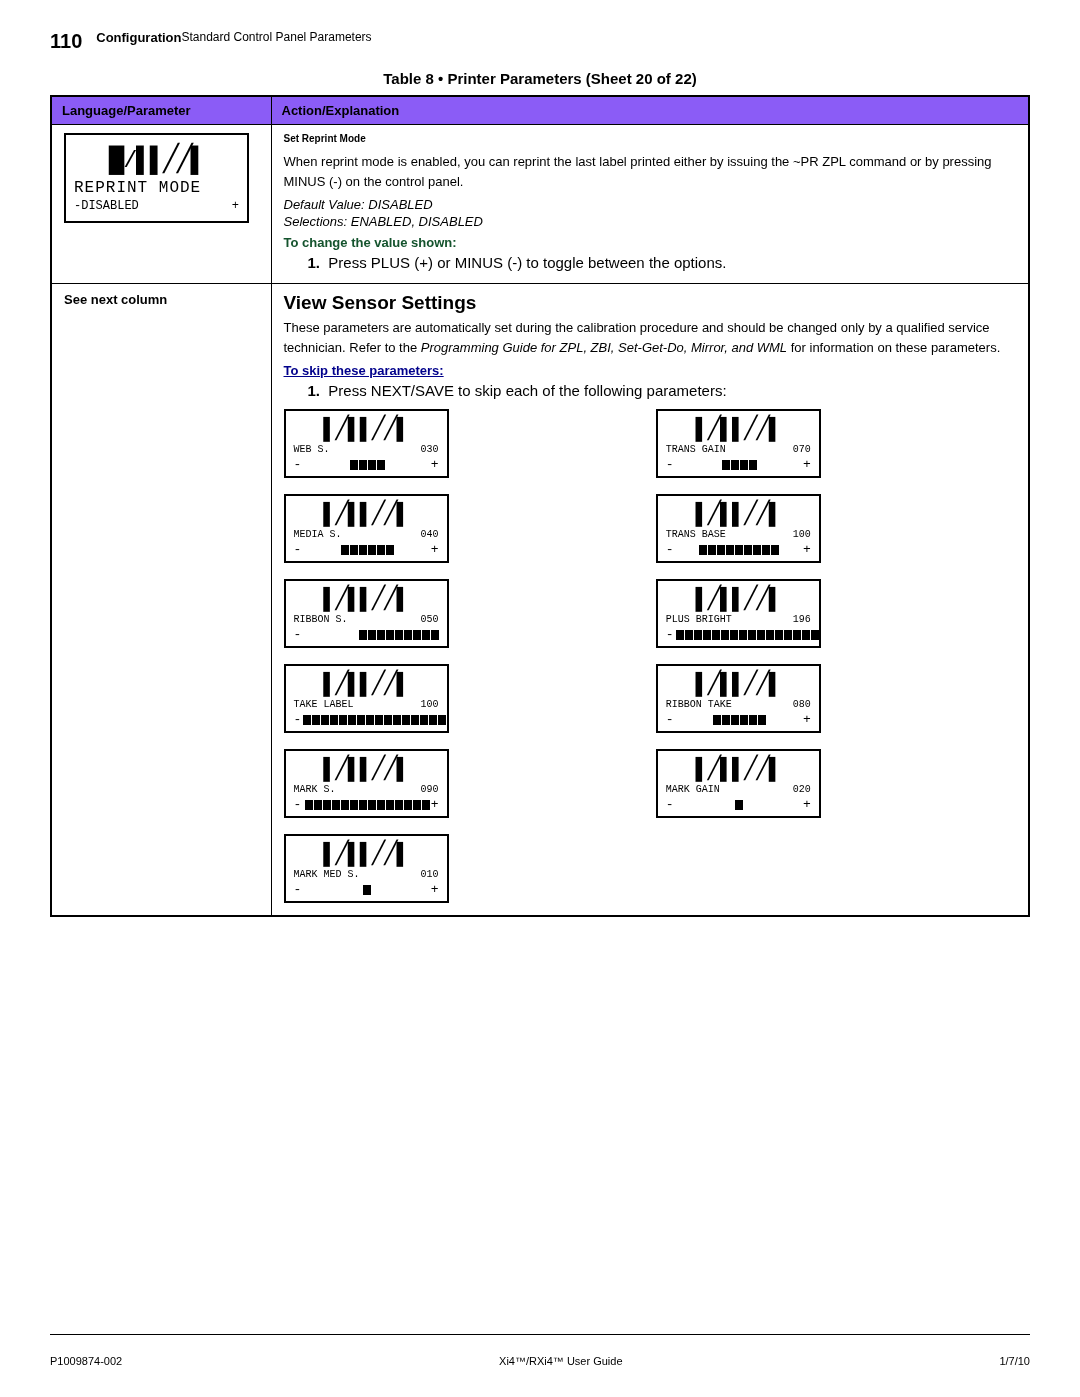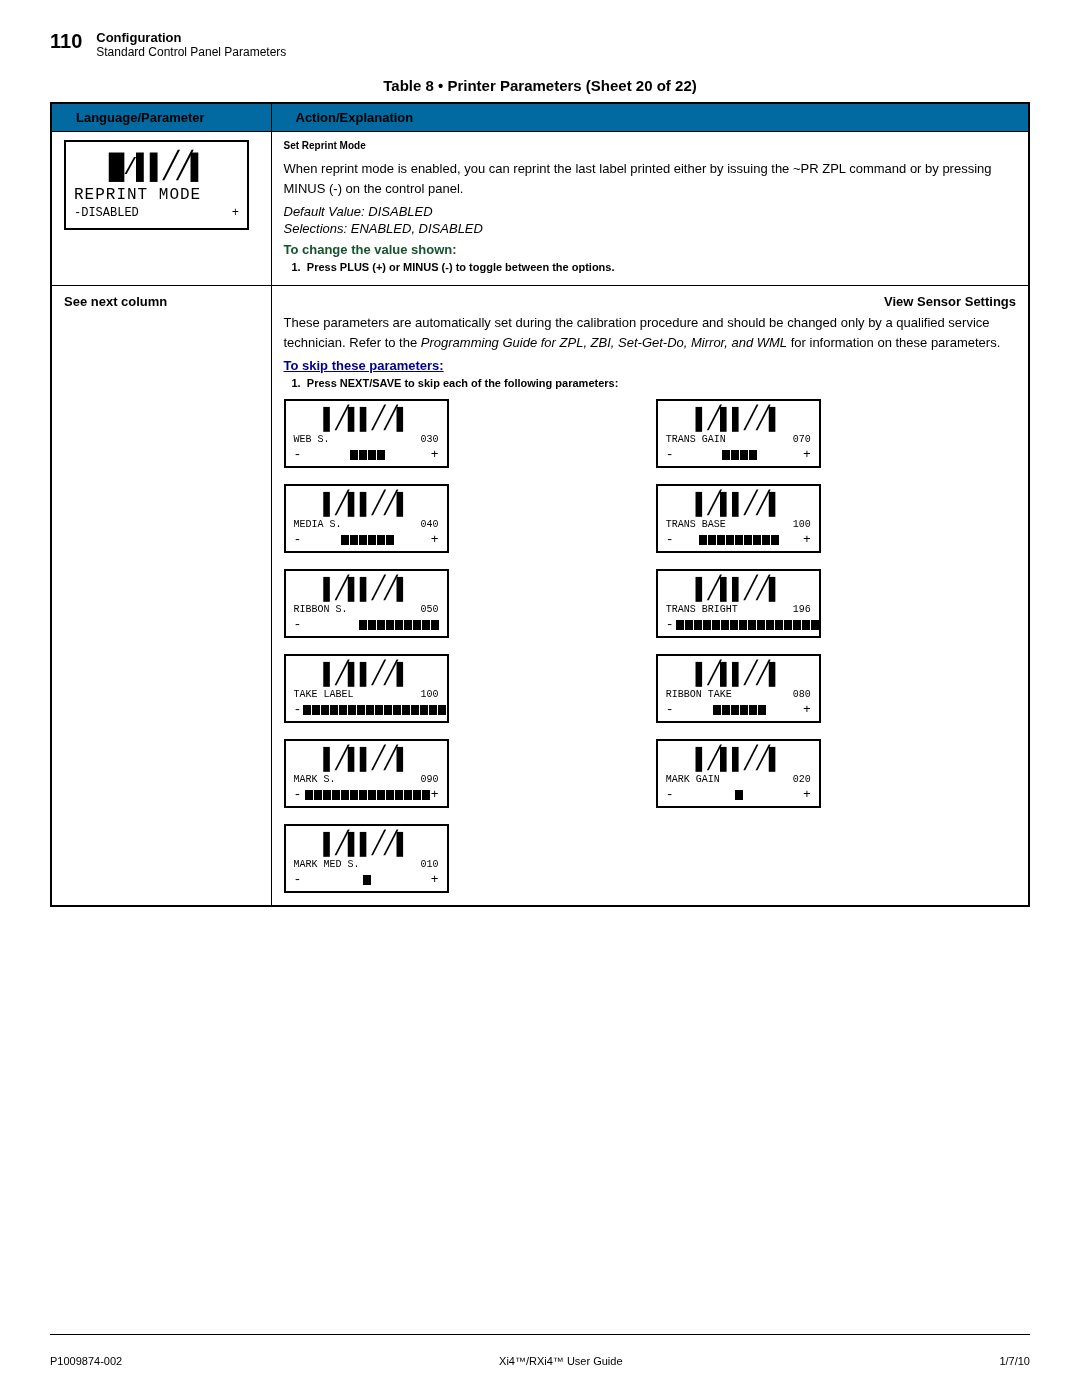--- a/index.html
+++ b/index.html
@@ -25,21 +25,21 @@
       border-bottom: none;
     }
     .header-page-num {
       font-size: 20px;
       font-weight: bold;
       margin-right: 14px;
       line-height: 1.1;
     }
     .header-text {
       display: flex;
-      flex-direction: column;
+      flex-direction: row;
     }
     .header-title {
       font-weight: bold;
       font-size: 13px;
     }
     .header-subtitle {
       font-size: 12px;
     }
     .table-title {
       text-align: center;
@@ -47,25 +47,25 @@
       font-size: 15px;
       margin-bottom: 8px;
     }
     .main-table {
       width: 100%;
       border-collapse: collapse;
       border: 2px solid #000;
     }
     .main-table th {
       border: 1px solid #000;
-      padding: 6px 24px;
+      padding: 6px 10px;
       text-align: left;
       font-weight: bold;
       font-size: 13px;
-      background: #0369a1;
+      background: #8b5cf6;
     }
     .main-table td {
       border: 1px solid #000;
       padding: 8px 12px;
       vertical-align: top;
       font-size: 13px;
     }
     .col-left {
       width: 220px;
     }
@@ -92,24 +92,23 @@
       font-size: 13px;
       margin-bottom: 6px;
     }
     .change-title {
       font-weight: bold;
       color: #14532d;
       font-size: 13px;
       margin-bottom: 4px;
     }
     .numbered-item {
-      font-size: 11px;
-      margin-left: 8px;
+      font-size: 15px;
+      margin-left: 24px;
       margin-bottom: 4px;
-      font-weight: bold;
     }
     .skip-title {
       font-weight: bold;
       color: #00008b;
       font-size: 13px;
       margin-bottom: 4px;
       text-decoration: underline;
     }
     .sensor-grid {
       display: grid;
@@ -213,23 +212,22 @@
       justify-content: space-between;
       align-items: flex-end;
       margin-top: 2px;
     }
     .see-next {
       font-weight: bold;
       font-size: 13px;
     }
     .sensor-section-title {
       font-weight: bold;
-      font-size: 13px;
+      font-size: 19px;
       margin-bottom: 4px;
-      text-align: right;
     }
   </style>
 </head>
 <body>
 
 <div class="page">
 
   <div class="header">
     <div class="header-page-num">110</div>
     <div class="header-text">
@@ -403,21 +401,21 @@
         </div>
       </div>
     </div>
 
     <div class="sensor-cell">
       <div class="lcd-display">
         <div class="lcd-icon-row">
           <span class="lcd-icon">▌╱▌▌╱╱▌</span>
         </div>
         <div class="lcd-label-row">
-          <span>TRANS BRIGHT</span>
+          <span>PLUS BRIGHT</span>
           <span>196</span>
         </div>
         <div class="lcd-bar-row">
           <span class="dash-char">-</span>
           <div class="bar-group">
                       <span class="bar-seg"></span>
                       <span class="bar-seg"></span>
                       <span class="bar-seg"></span>
                       <span class="bar-seg"></span>
                       <span class="bar-seg"></span>

